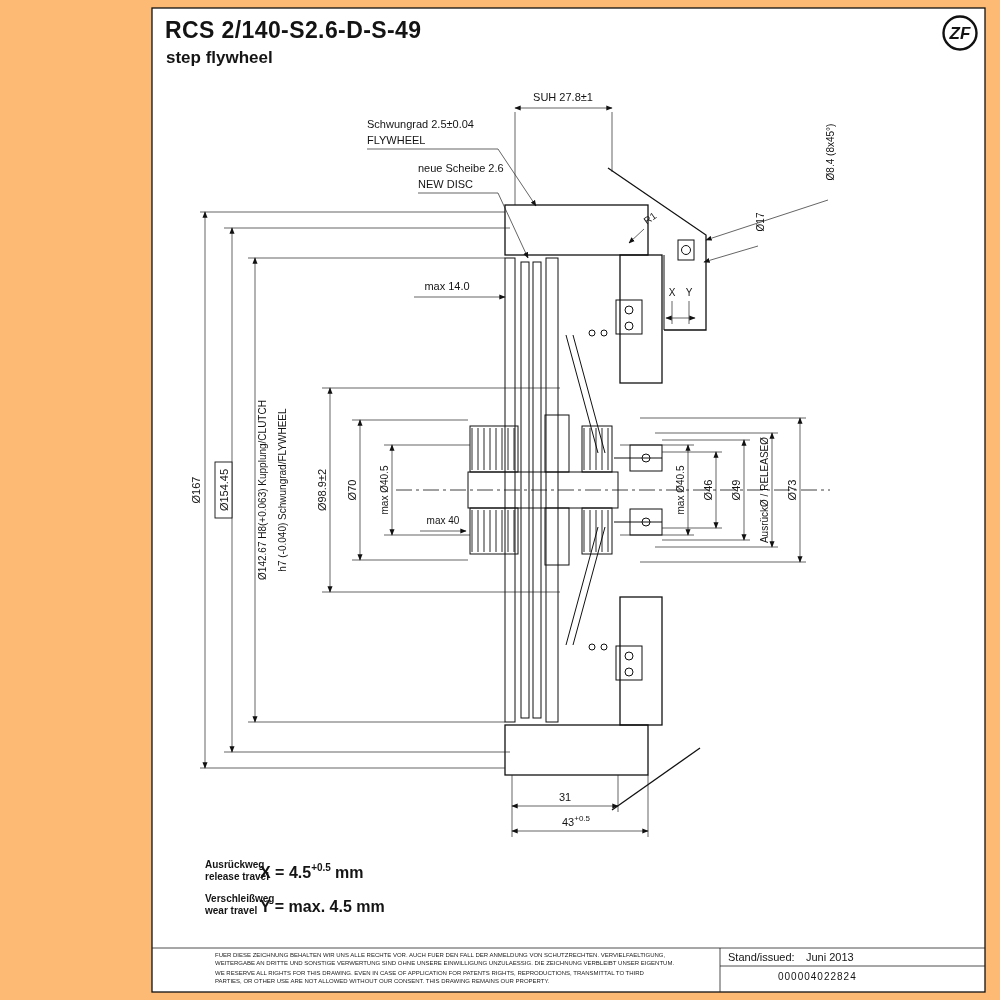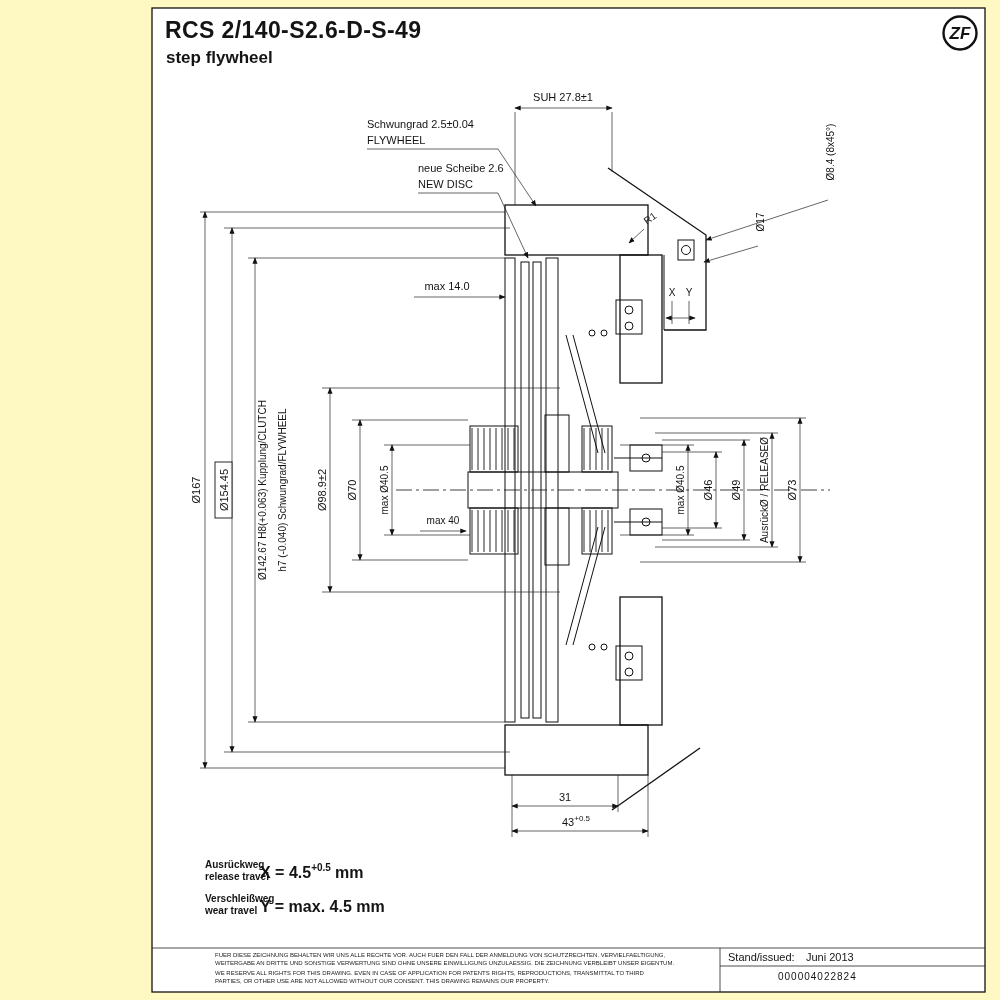--- a/index.html
+++ b/index.html
@@ -1,16 +1,16 @@
 <!DOCTYPE html>
 <html><head>
 <meta charset="utf-8">
 <style>
   html,body{margin:0;padding:0;background:#fff;}
-  .page{position:relative;width:1000px;height:1000px;background:#fef9c3;font-family:"Liberation Sans",sans-serif;}
+  .page{position:relative;width:1000px;height:1000px;background:#fdba74;font-family:"Liberation Sans",sans-serif;}
   svg text{fill:#141414;font-family:"Liberation Sans",sans-serif;}
   .t-title{font-size:23px;font-weight:bold;letter-spacing:.4px;}
   .t-sub{font-size:17px;font-weight:bold;}
   .lbl{font-size:11px;}
   .lbl-s{font-size:10px;}
   .mid{text-anchor:middle;}
   .dim{stroke:#222;stroke-width:0.7;fill:none;}
   .thin{stroke:#222;stroke-width:0.8;fill:none;}
   .outline{stroke:#111;stroke-width:1.3;fill:none;}
   .outline2{stroke:#111;stroke-width:1;fill:none;}

